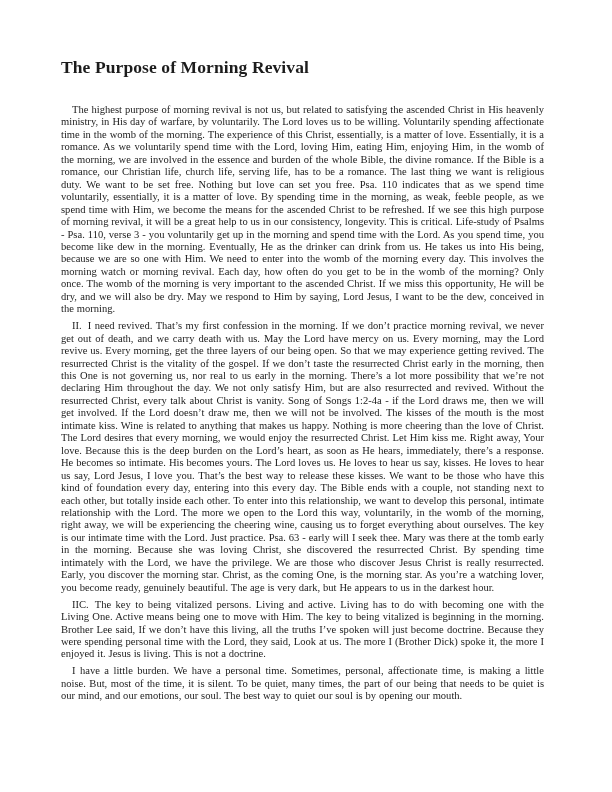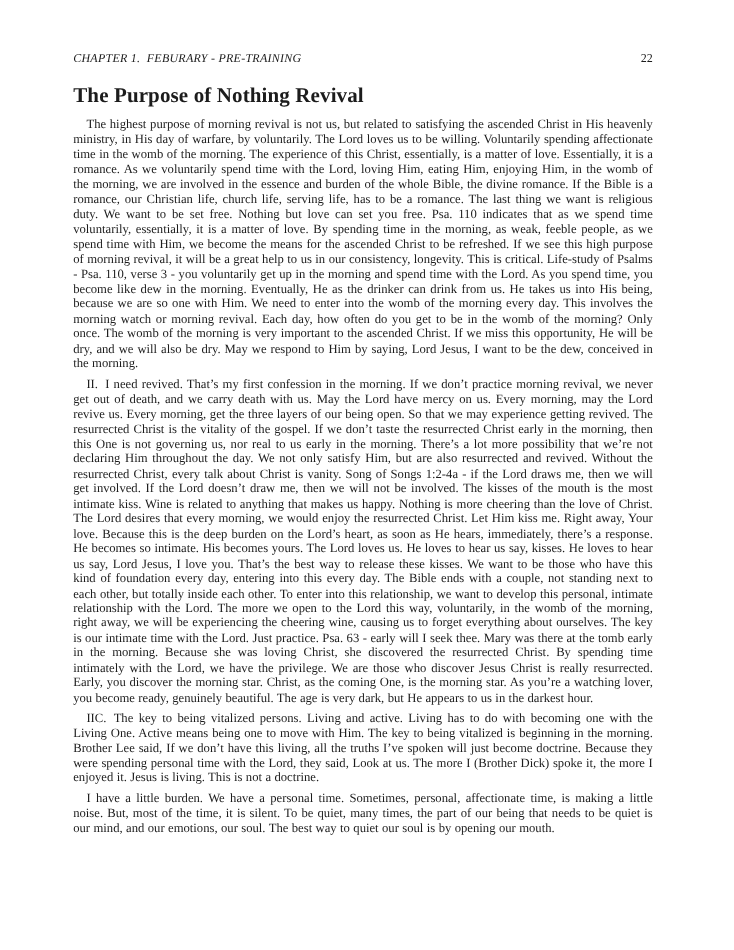--- a/index.html
+++ b/index.html
@@ -43,21 +43,21 @@
     font-style: normal;
   }
   h1.title {
     margin: 13px 0 0 0;
     font-size: 17.5px;
     line-height: 20px;
     font-weight: 700;
     letter-spacing: 0.1px;
   }
   .body-text {
-    margin-top: 10px;
+    margin-top: 27px;
   }
   .body-text p {
     margin: 0;
     font-size: 10.55px;
     line-height: 12.45px;
     text-align: justify;
     text-indent: 11px;
     word-spacing: 0.2px;
   }
   .body-text p + p {
@@ -67,26 +67,22 @@
     font-weight: 400;
     margin-right: 6px;
   }
 </style>
 </head>
 <body>
 
 <div class="page">
   <div class="content">
 
-    <div class="running-header">
-      <span class="chapter">CHAPTER 1.&nbsp; FEBURARY - PRE-TRAINING</span>
-      <span class="pagenum">22</span>
-    </div>
 
-    <h1 class="title">The Purpose of Nothing Revival</h1>
+    <h1 class="title">The Purpose of Morning Revival</h1>
 
     <div class="body-text">
       <p><span>The highest purpose of morning revival is not us, but related to satisfying the ascended Christ in His heavenly ministry, in His day of warfare, by voluntarily. The Lord loves us to be willing. Voluntarily spending affectionate time in the womb of the morning. The experience of this Christ, essentially, is a matter of love. Essentially, it is a romance. As we voluntarily spend time with the Lord, loving Him, eating Him, enjoying Him, in the womb of the morning, we are involved in the essence and burden of the whole Bible, the divine romance. If the Bible is a romance, our Christian life, church life, serving life, has to be a romance. The last thing we want is religious duty. We want to be set free. Nothing but love can set you free. Psa. 110 indicates that as we spend time voluntarily, essentially, it is a matter of love. By spending time in the morning, as weak, feeble people, as we spend time with Him, we become the means for the ascended Christ to be refreshed. If we see this high purpose of morning revival, it will be a great help to us in our consistency, longevity. This is critical. Life-study of Psalms - Psa. 110, verse 3 - you voluntarily get up in the morning and spend time with the Lord. As you spend time, you become like dew in the morning. Eventually, He as the drinker can drink from us. He takes us into His being, because we are so one with Him. We need to enter into the womb of the morning every day. This involves the morning watch or morning revival. Each day, how often do you get to be in the womb of the morning? Only once. The womb of the morning is very important to the ascended Christ. If we miss this opportunity, He will be dry, and we will also be dry. May we respond to Him by saying, Lord Jesus, I want to be the dew, conceived in the morning.</span></p>
 
       <p><span class="lead">II.</span><span>I need revived. That’s my first confession in the morning. If we don’t practice morning revival, we never get out of death, and we carry death with us. May the Lord have mercy on us. Every morning, may the Lord revive us. Every morning, get the three layers of our being open. So that we may experience getting revived. The resurrected Christ is the vitality of the gospel. If we don’t taste the resurrected Christ early in the morning, then this One is not governing us, nor real to us early in the morning. There’s a lot more possibility that we’re not declaring Him throughout the day. We not only satisfy Him, but are also resurrected and revived. Without the resurrected Christ, every talk about Christ is vanity. Song of Songs 1:2-4a - if the Lord draws me, then we will get involved. If the Lord doesn’t draw me, then we will not be involved. The kisses of the mouth is the most intimate kiss. Wine is related to anything that makes us happy. Nothing is more cheering than the love of Christ. The Lord desires that every morning, we would enjoy the resurrected Christ. Let Him kiss me. Right away, Your love. Because this is the deep burden on the Lord’s heart, as soon as He hears, immediately, there’s a response. He becomes so intimate. His becomes yours. The Lord loves us. He loves to hear us say, kisses. He loves to hear us say, Lord Jesus, I love you. That’s the best way to release these kisses. We want to be those who have this kind of foundation every day, entering into this every day. The Bible ends with a couple, not standing next to each other, but totally inside each other. To enter into this relationship, we want to develop this personal, intimate relationship with the Lord. The more we open to the Lord this way, voluntarily, in the womb of the morning, right away, we will be experiencing the cheering wine, causing us to forget everything about ourselves. The key is our intimate time with the Lord. Just practice. Psa. 63 - early will I seek thee. Mary was there at the tomb early in the morning. Because she was loving Christ, she discovered the resurrected Christ. By spending time intimately with the Lord, we have the privilege. We are those who discover Jesus Christ is really resurrected. Early, you discover the morning star. Christ, as the coming One, is the morning star. As you’re a watching lover, you become ready, genuinely beautiful. The age is very dark, but He appears to us in the darkest hour.</span></p>
 
       <p><span class="lead">IIC.</span><span>The key to being vitalized persons. Living and active. Living has to do with becoming one with the Living One. Active means being one to move with Him. The key to being vitalized is beginning in the morning. Brother Lee said, If we don’t have this living, all the truths I’ve spoken will just become doctrine. Because they were spending personal time with the Lord, they said, Look at us. The more I (Brother Dick) spoke it, the more I enjoyed it. Jesus is living. This is not a doctrine.</span></p>
 
       <p><span>I have a little burden. We have a personal time. Sometimes, personal, affectionate time, is making a little noise. But, most of the time, it is silent. To be quiet, many times, the part of our being that needs to be quiet is our mind, and our emotions, our soul. The best way to quiet our soul is by opening our mouth.</span></p>
     </div>

